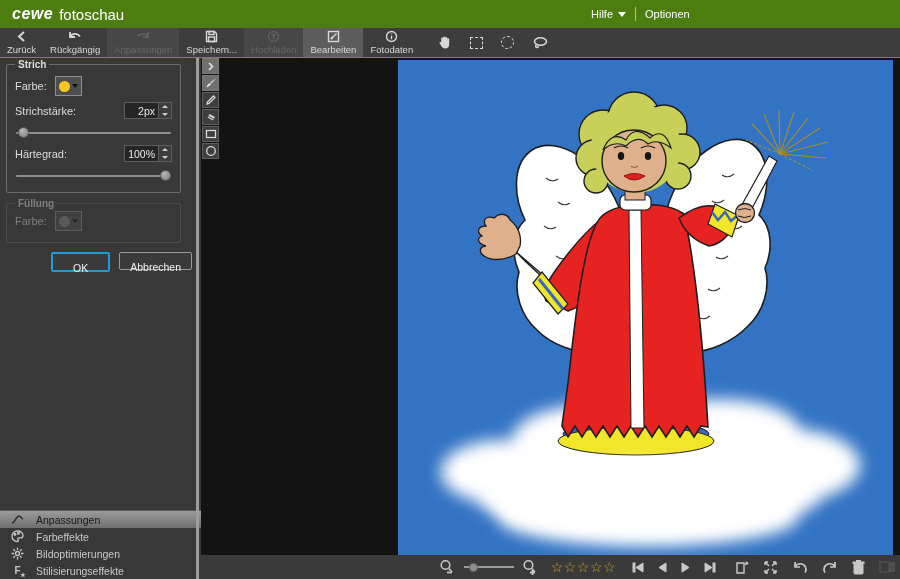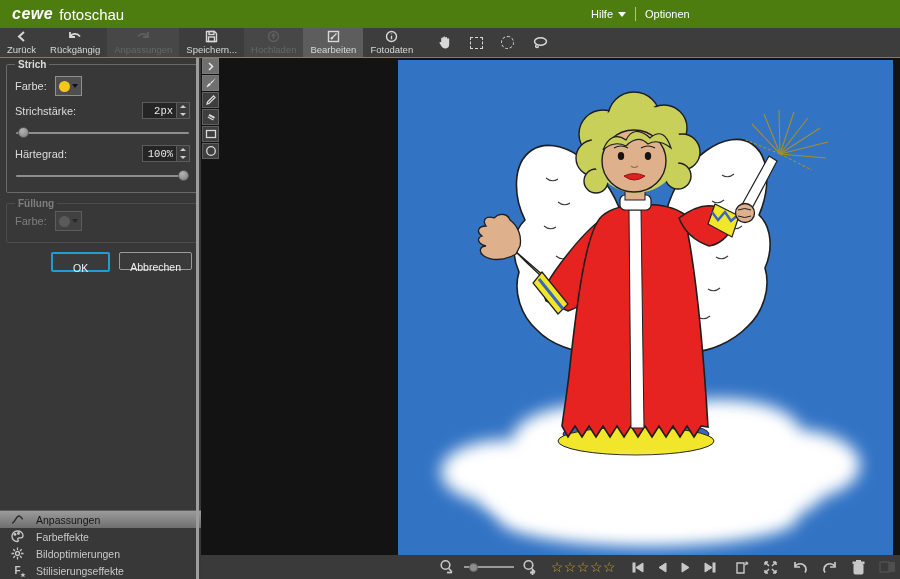--- a/index.html
+++ b/index.html
@@ -32,30 +32,30 @@
   .tb.selected { background:#5D5D5D; }
   .tbi { display:flex; align-items:center; justify-content:center; padding:0 9px; }
   .dash-rect { width:13px; height:12px; border:1.5px dashed #D8D8D8; }
   .dash-circ { width:13px; height:13px; border:1.5px dashed #D8D8D8; border-radius:50%; }
 
   
   .sidepanel { position:absolute; top:58px; left:0; width:201px; bottom:0; background:#383838;
                display:flex; flex-direction:column; }
   .panel-scrollbar { position:absolute; top:58px; left:196px; width:3px; bottom:0; background:#9C9C9C; z-index:5; }
   .panel-header { font-size:12px; font-weight:bold; color:#EFEFEF; padding:7px 10px 5px; }
-  fieldset.group { margin:1px 2px 4px 6px; border:1px solid #6A6A6A; border-radius:2px; padding:0 8px 9px; color:#DCDCDC; }
+  fieldset.group { margin:1px 20px 4px 6px; border:1px solid #6A6A6A; border-radius:2px; padding:0 8px 9px; color:#DCDCDC; }
   fieldset.group legend { font-size:10px; font-weight:bold; padding:0 3px; }
   .row { display:flex; align-items:center; margin-top:6px; font-size:11px; }
   .swatch { width:27px; height:20px; margin-left:8px; background:#4E4E4E; border:1px solid #909090;
             display:flex; align-items:center; justify-content:center; gap:2px; cursor:pointer; }
   .swatch .dot { width:11px; height:11px; border-radius:50%; }
   .caret-down-b { width:0; height:0; border-left:3px solid transparent; border-right:3px solid transparent; border-top:4px solid #101010; }
   .spin { margin-left:auto; display:flex; align-items:stretch; height:17px; border:1px solid #5C5C5C; background:#252525; }
   .spin input { width:33px; background:transparent; border:none; color:#ECECEC; font-size:10.5px;
-                text-align:right; padding:8px 3px; font-family:Liberation Mono, monospace; outline:none; }
+                text-align:right; padding:8px 3px; font-family:Liberation Sans, sans-serif; outline:none; }
   .spin-arrows { width:13px; display:flex; flex-direction:column; border-left:1px solid #5C5C5C; }
   .spin-arrows > div { flex:1; display:flex; align-items:center; justify-content:center; background:#3C3C3C; cursor:pointer; }
   .spin-up { width:0;height:0;border-left:3px solid transparent;border-right:3px solid transparent;border-bottom:3px solid #CFCFCF; }
   .spin-dn { width:0;height:0;border-left:3px solid transparent;border-right:3px solid transparent;border-top:3px solid #CFCFCF; }
   .slider { position:relative; height:13px; margin:7px 1px 1px; }
   .slider .track { position:absolute; left:0; right:0; top:6px; height:2px; background:#8E8E8E; border-radius:1px; }
   .slider .thumb { position:absolute; top:1px; width:11px; height:11px; border-radius:50%;
                    background:radial-gradient(circle at 35% 30%, #B5B5B5, #7E7E7E); border:1px solid #5A5A5A; cursor:pointer; }
   .group.disabled { opacity:.42; }
   .btnrow { display:flex; justify-content:flex-end; gap:9px; margin:5px 9px 0 0; }

